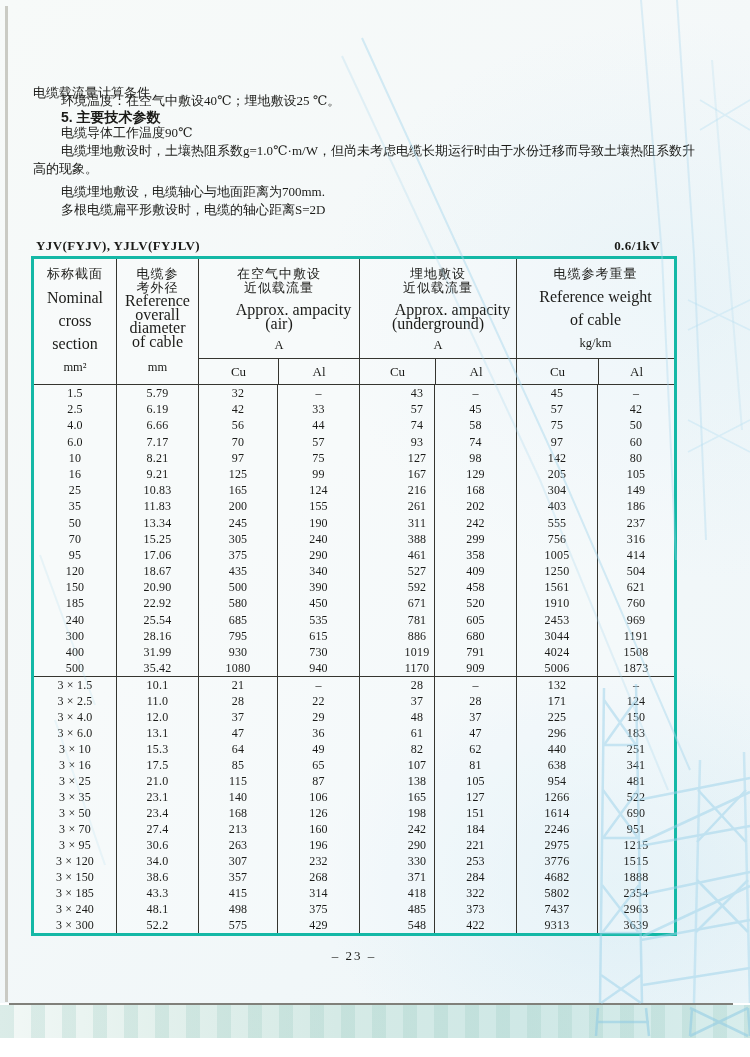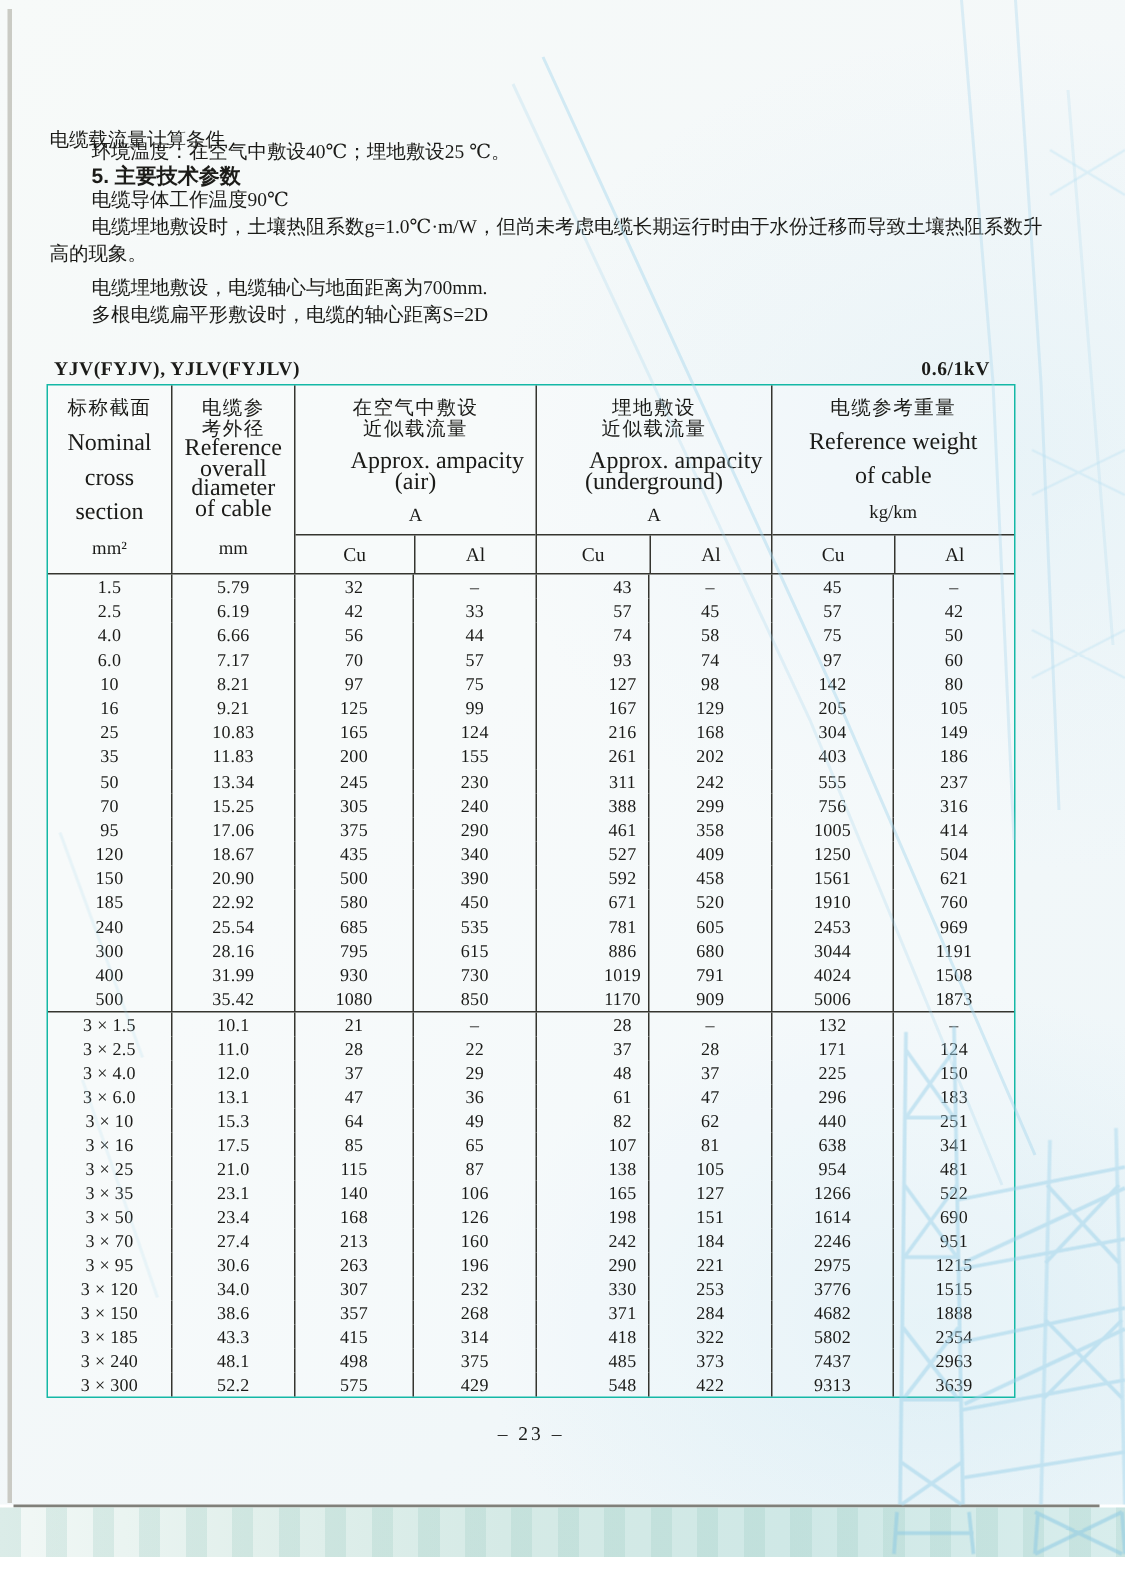--- a/index.html
+++ b/index.html
@@ -25,21 +25,21 @@
       repeating-linear-gradient(90deg, rgba(150,200,190,.25) 0 14px, rgba(150,200,190,0) 14px 31px),
       linear-gradient(90deg,#f2f8f6 0%,#e2f0ec 22%,#d5eae6 45%,#cfe8e6 70%,#d8edec 100%);
   }
   
   .txt{position:absolute;font-size:13px;line-height:17px;white-space:nowrap;z-index:2;}
   .b{font-weight:bold;font-family:"Liberation Sans","DejaVu Sans",sans-serif;margin-top:48px;}
   .model{font-weight:bold;letter-spacing:.4px;}
   
   .spec-table{
     position:absolute;left:31px;top:256px;width:646px;z-index:2;
-    border:1px solid #14b8a6;box-sizing:border-box;background:rgba(255,255,255,.25);
+    border:3px solid #14b8a6;box-sizing:border-box;background:rgba(255,255,255,.25);
   }
   .thead{display:flex;height:126px;border-bottom:1px solid #35352f;box-sizing:border-box;}
   .hcell,.hgroup{box-sizing:border-box;}
   .bl{border-left:1px solid #35352f;}
   .w82{width:82px;}.w161{width:161px;}.w157{width:157px;}.w160{flex:1;}
   .colflex{display:flex;flex-direction:column;align-items:center;text-align:center;}
   .hc1{justify-content:space-between;padding:8px 0 9px;}
   .hc2{padding:8px 0 9px;}
   .hc2 .tight{line-height:13.5px;}
   .mtauto{margin-top:auto;}
@@ -233,21 +233,21 @@
         <div class="tcell ci3">155</div>
         <div class="tcell ci4">261</div>
         <div class="tcell ci5">202</div>
         <div class="tcell ci6">403</div>
         <div class="tcell ci7">186</div>
       </div>
       <div class="trow">
         <div class="tcell ci0">50</div>
         <div class="tcell ci1">13.34</div>
         <div class="tcell ci2">245</div>
-        <div class="tcell ci3">230</div>
+        <div class="tcell ci3">190</div>
         <div class="tcell ci4">311</div>
         <div class="tcell ci5">242</div>
         <div class="tcell ci6">555</div>
         <div class="tcell ci7">237</div>
       </div>
       <div class="trow">
         <div class="tcell ci0">70</div>
         <div class="tcell ci1">15.25</div>
         <div class="tcell ci2">305</div>
         <div class="tcell ci3">240</div>
@@ -323,21 +323,21 @@
         <div class="tcell ci3">730</div>
         <div class="tcell ci4">1019</div>
         <div class="tcell ci5">791</div>
         <div class="tcell ci6">4024</div>
         <div class="tcell ci7">1508</div>
       </div>
       <div class="trow">
         <div class="tcell ci0">500</div>
         <div class="tcell ci1">35.42</div>
         <div class="tcell ci2">1080</div>
-        <div class="tcell ci3">850</div>
+        <div class="tcell ci3">940</div>
         <div class="tcell ci4">1170</div>
         <div class="tcell ci5">909</div>
         <div class="tcell ci6">5006</div>
         <div class="tcell ci7">1873</div>
       </div>
     </div>
   <div class="tbody sec2">
       <div class="trow">
         <div class="tcell ci0">3 × 1.5</div>
         <div class="tcell ci1">10.1</div>

